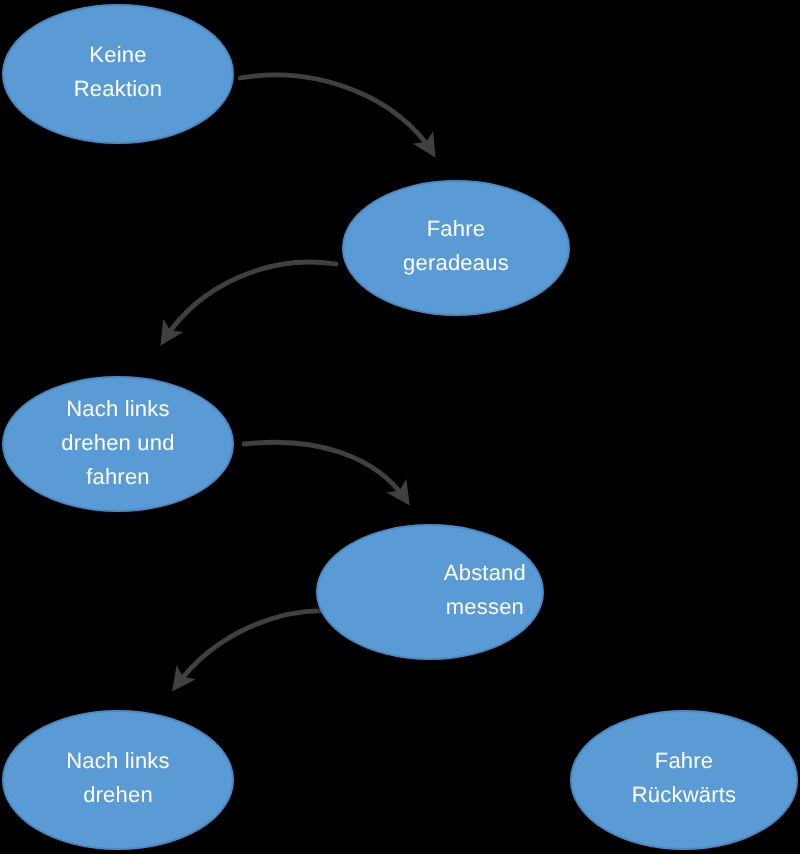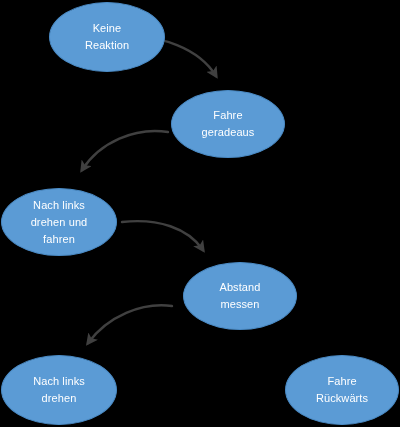--- a/index.html
+++ b/index.html
@@ -54,37 +54,37 @@
       <marker id="arrowhead" markerWidth="5" markerHeight="5" refX="3.6" refY="2.5" orient="auto" markerUnits="strokeWidth">
         <path d="M 0 0 L 5 2.5 L 0 5 L 1.2 2.5 Z" fill="#404040"></path>
       </marker>
     </defs>
     <path class="edge-path" fill="none" stroke="#404040" stroke-width="2.4" stroke-linecap="round" marker-end="url(#arrowhead)" d="M 120 39 C 160 32 200 50 216 76"></path>
     <path class="edge-path" fill="none" stroke="#404040" stroke-width="2.4" stroke-linecap="round" marker-end="url(#arrowhead)" d="M 168 132 C 135 127 100 142 82 170"></path>
     <path class="edge-path" fill="none" stroke="#404040" stroke-width="2.4" stroke-linecap="round" marker-end="url(#arrowhead)" d="M 122 222 C 158 218 188 228 203 250"></path>
     <path class="edge-path" fill="none" stroke="#404040" stroke-width="2.4" stroke-linecap="round" marker-end="url(#arrowhead)" d="M 172 306 C 142 302 108 316 88 343"></path>
   </svg>
 
-  <div class="node" style="left: 1px; top: 2px; width: 116px; height: 70px; margin-left: 48px;">
+  <div class="node" style="left: 1px; top: 2px; width: 116px; height: 70px;">
     <span class="node-label">Keine
 Reaktion</span>
   </div>
 
   <div class="node" style="left: 171px; top: 90px; width: 114px; height: 68px;">
     <span class="node-label">Fahre
 geradeaus</span>
   </div>
 
   <div class="node" style="left: 1px; top: 188px; width: 116px; height: 68px;">
     <span class="node-label">Nach links
 drehen und
 fahren</span>
   </div>
 
-  <div class="node" style="left: 183px; top: 262px; width: 114px; height: 68px;">
+  <div class="node" style="left: 158px; top: 262px; width: 114px; height: 68px; justify-content: flex-end;">
     <span class="node-label">Abstand
 messen</span>
   </div>
 
   <div class="node" style="left: 1px; top: 355px; width: 116px; height: 70px;">
     <span class="node-label">Nach links
 drehen</span>
   </div>
 
   <div class="node" style="left: 285px; top: 355px; width: 114px; height: 70px;">

